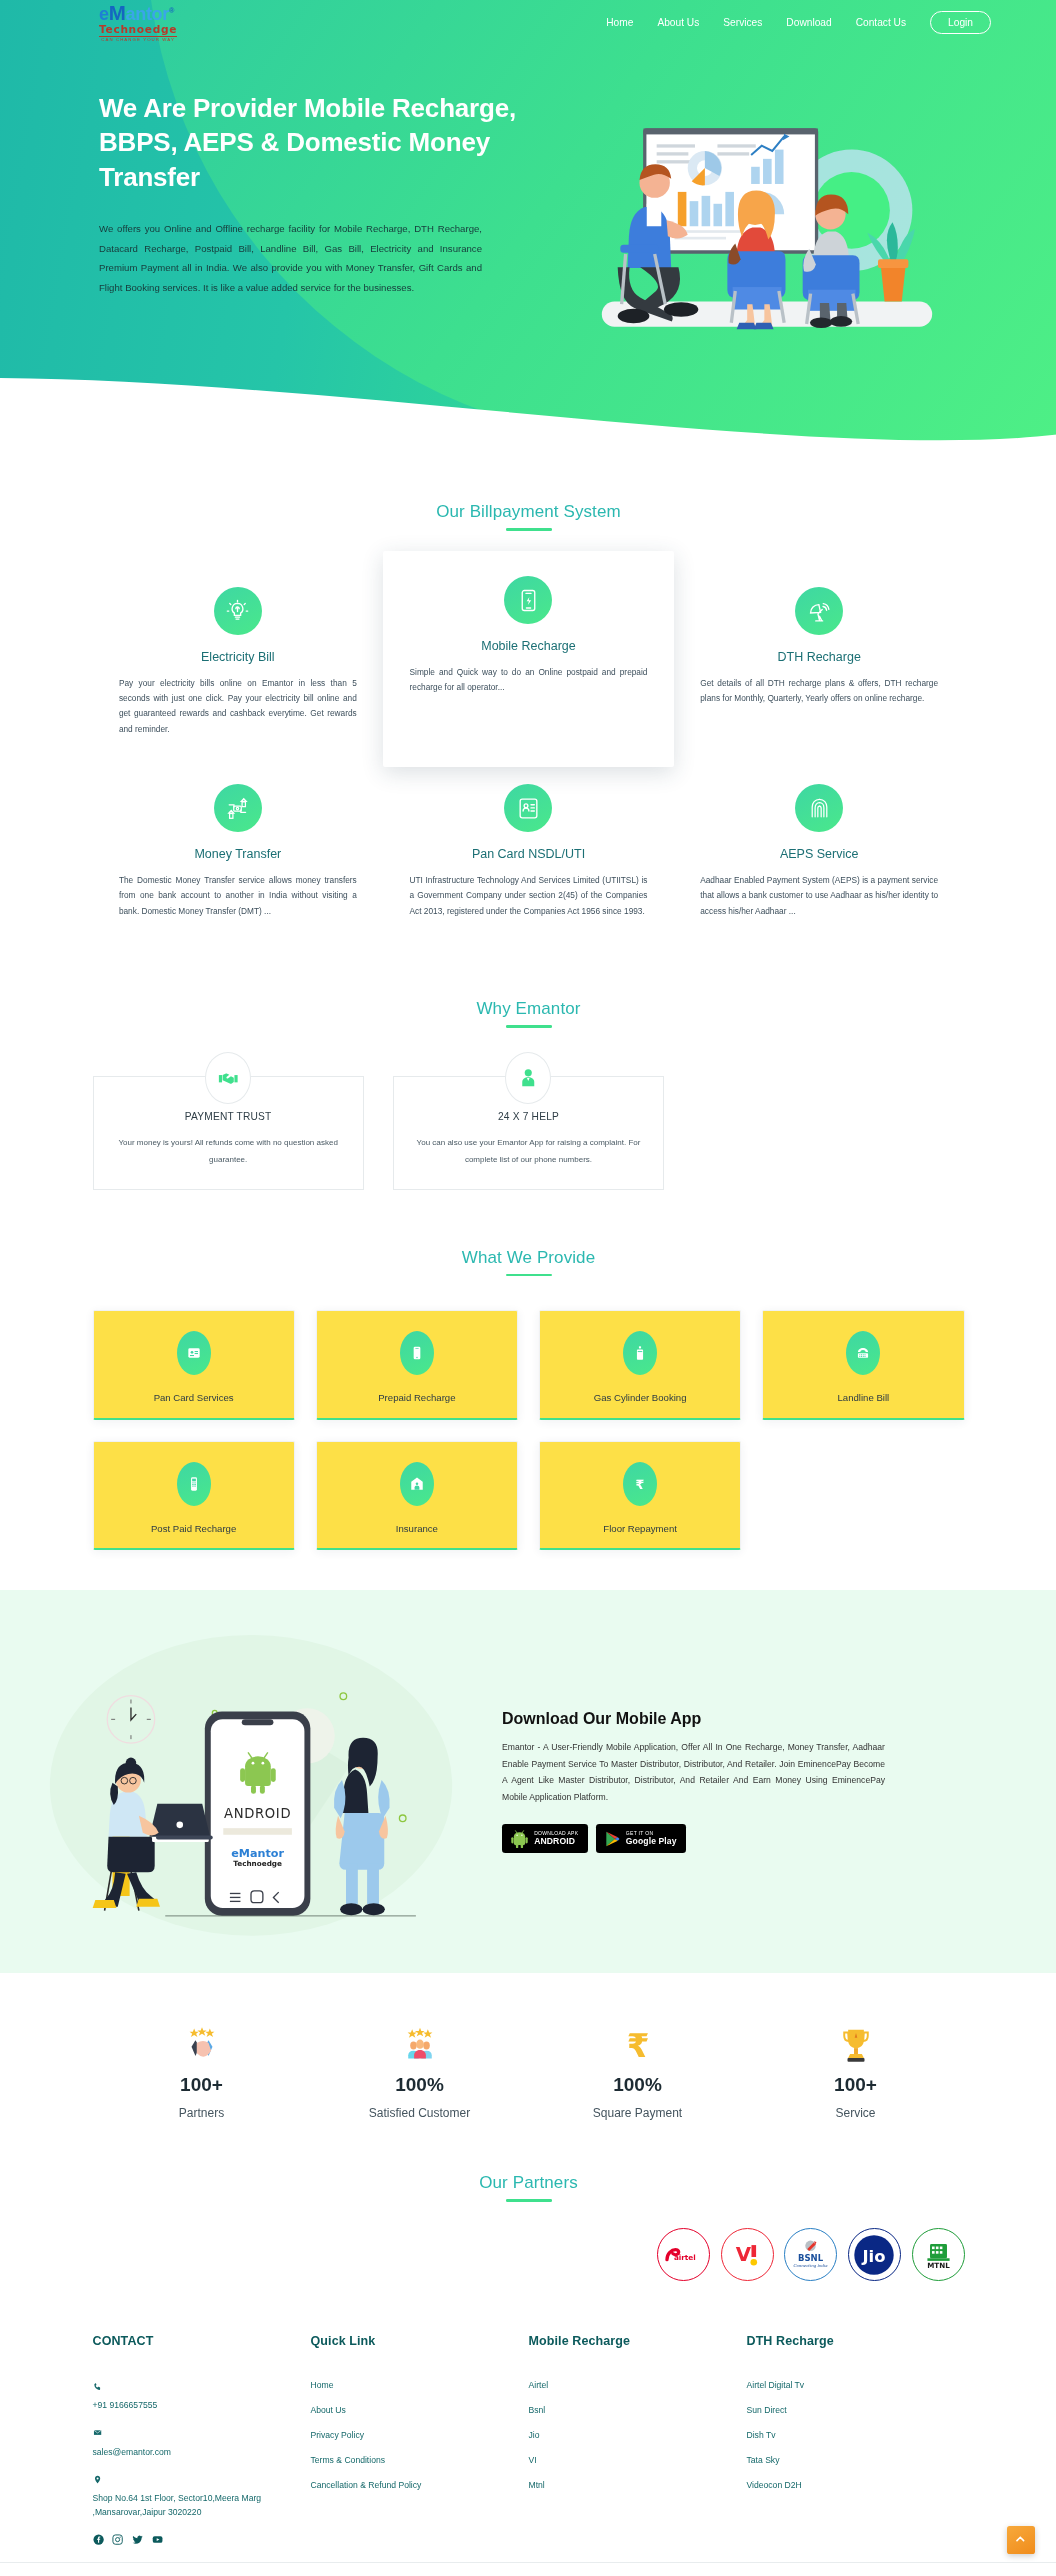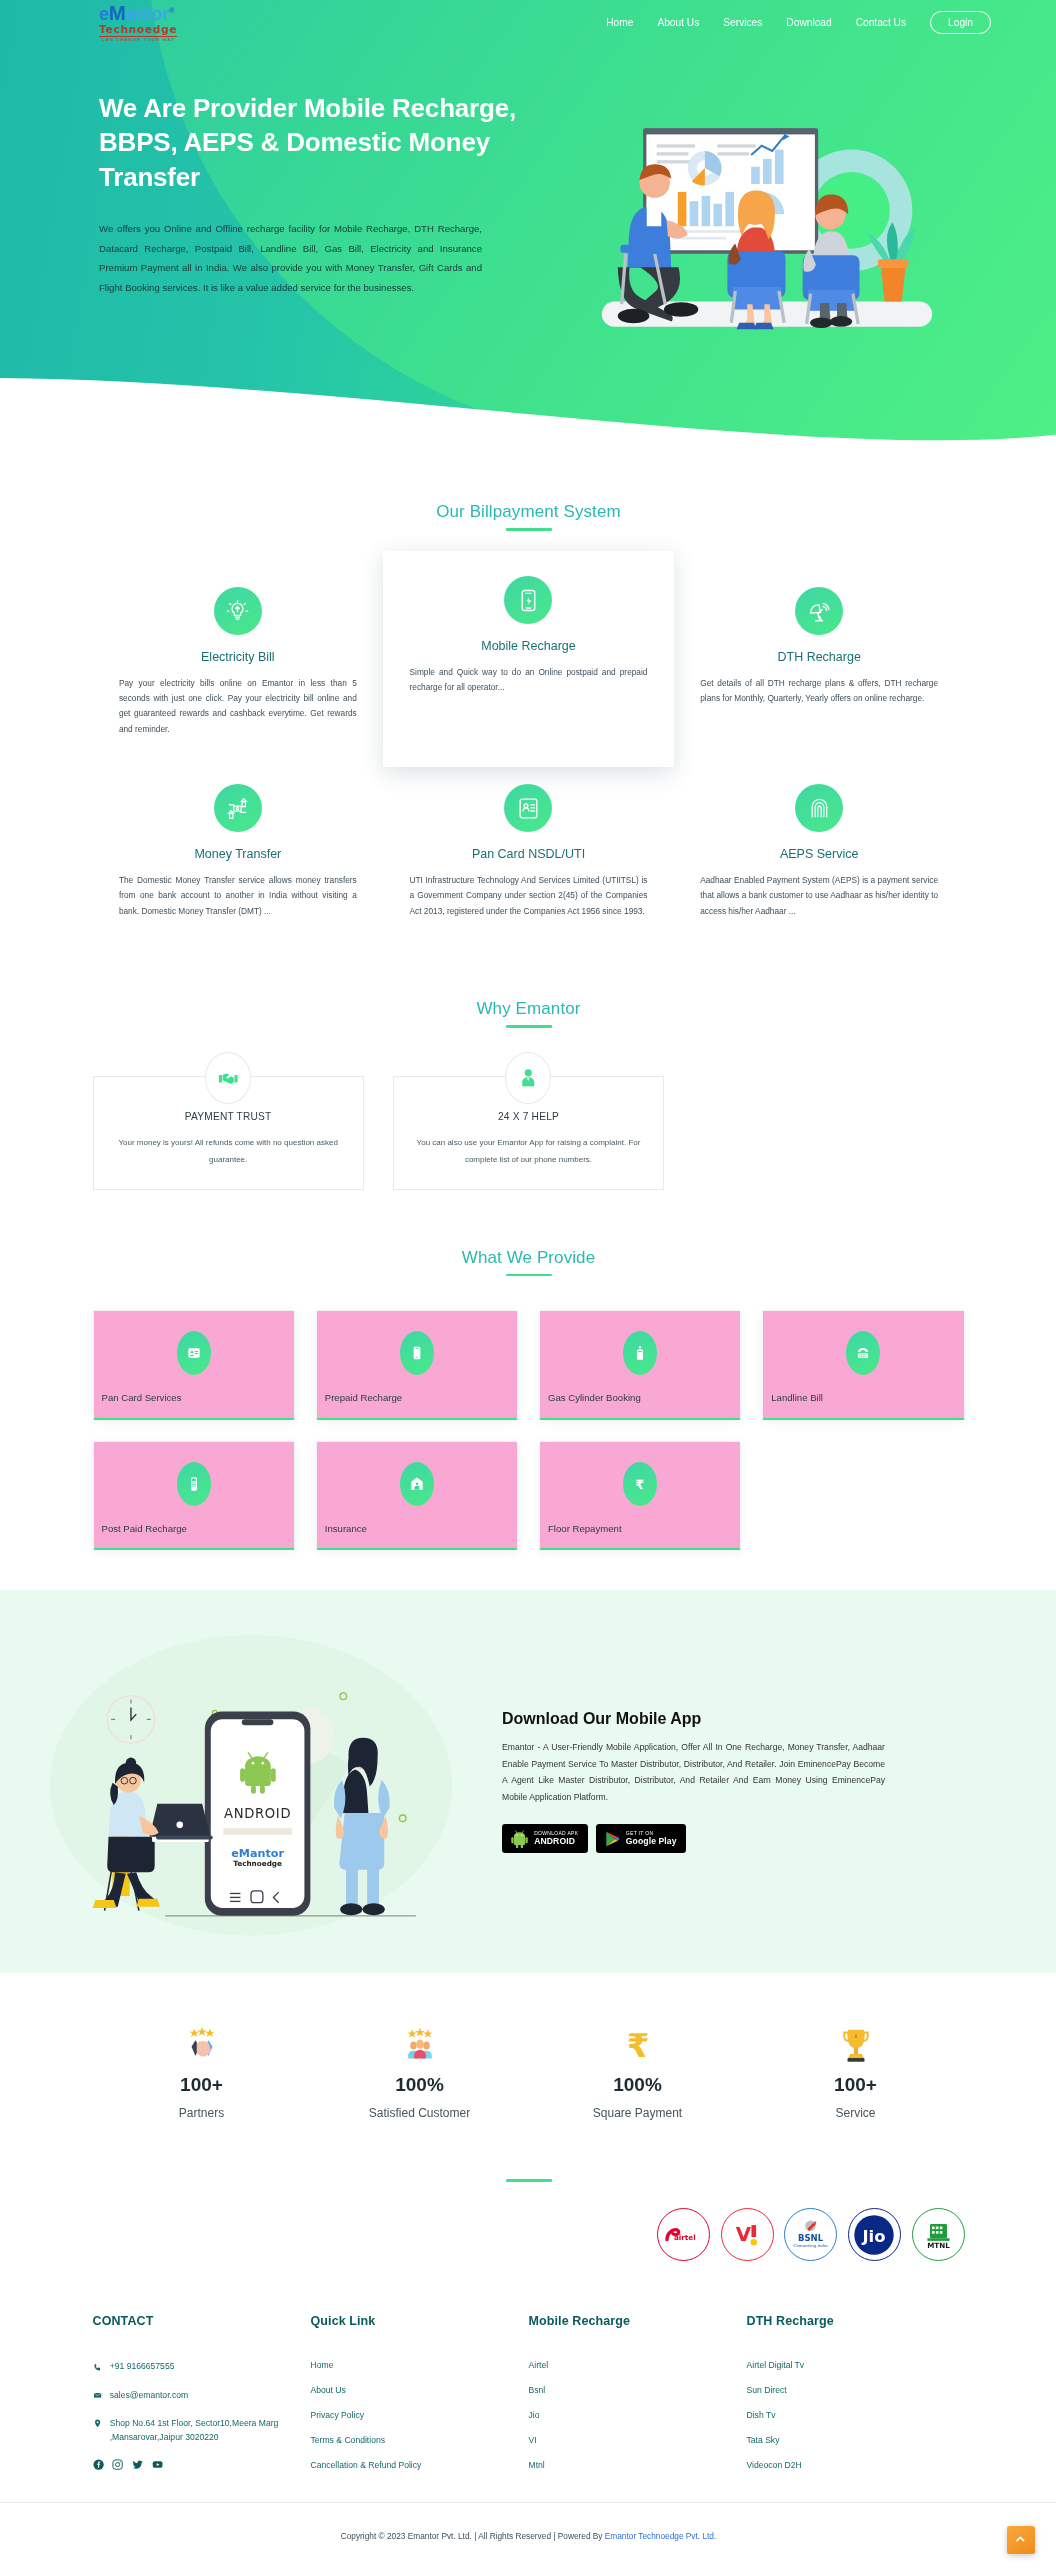--- a/index.html
+++ b/index.html
@@ -116,22 +116,22 @@
   .why-name { font-size:10.2px; color:#2e3d46; letter-spacing:0.2px; margin-bottom:13.2px; }
   .why-desc { font-size:8px; line-height:2.1; color:#4a5a64; }
 
   
   .provide { padding:38px 0 40px; }
   .pv-grid {
     width:872px; margin:34px auto 0; display:grid;
     grid-template-columns:repeat(4,1fr); gap:21px 21px;
   }
   .pv-card {
-    background:#f9a8d4; border:0.7px solid #f0f2f3; border-bottom:2px solid #3fe08d;
-    box-shadow:0 2px 9.2px rgba(40,60,80,.07); 
+    background:#fde047; border:0.7px solid #f0f2f3; border-bottom:2px solid #3fe08d;
+    box-shadow:0 2px 9.2px rgba(40,60,80,.07); text-align:center;
     padding:20px 8px 14.5px; border-radius:2px;
   }
   .pv-ico {
     width:34px; height:44px; border-radius:50%; margin:0 auto 17px;
     background:linear-gradient(160deg,#3ed7a3,#4ae88b);
     display:flex; align-items:center; justify-content:center;
   }
   .pv-ico svg { width:16px; height:16px; }
   .pv-name { font-size:9.6px; color:#2d3b44; }
 
@@ -181,21 +181,21 @@
   .ft-grid {
     width:872px; margin:0 auto; display:grid;
     grid-template-columns:218px 218px 218px 218px; column-gap:0;
   }
   .ft-h {
     font-size:12.5px; font-weight:bold; color:#0c5a5c; margin-bottom:32px;
     letter-spacing:0.1px;
   }
   .ft-line {
     display:flex; align-items:flex-start; gap:8px; margin-bottom:14.5px;
-    color:#15686a; font-size:8.6px; line-height:1.6;
+    color:#15686a; font-size:8.6px; line-height:1.6;flex-direction:column;
   }
   .ft-line svg { width:9.2px; height:10.6px; flex:0 0 9.2px; margin-top:1.3px; }
   .ft-link {
     display:block; color:#15686a; font-size:8.6px; text-decoration:none; margin-bottom:15px;
   }
   .socials { display:flex; gap:8.6px; margin-top:4px; }
   .socials svg { width:11.2px; height:11.2px; cursor:pointer; }
   .copyright {
     margin-top:17px; border-top:0.7px solid #e8ecee; padding:28px 0 12px;
     text-align:center; font-size:8.3px; color:#3d4f5c;
@@ -741,20 +741,21 @@
           </svg>
         </div>
         <div class="st-num">100+</div>
         <div class="st-lbl">Service</div>
       </div>
     </div>
   </section>
 
   <section class="partners">
     <div class="sec-head">
+      <div class="sec-title">Our Partners</div>
       <div class="sec-rule"></div>
     </div>
     <div class="pt-row">
       <div class="pt-logo" style="border:1.3px solid #e4002b">
         <svg width="41" height="20" viewBox="0 0 62 30">
           <path d="M6 22c0-9 7-15 13-15 4 0 6 3 4 6-2 2-6 2-8 0" fill="none" stroke="#e4002b" stroke-width="5" stroke-linecap="round"></path>
           <text x="33" y="23" font-size="11" font-weight="bold" fill="#e4002b" text-anchor="middle" font-family="DejaVu Sans, sans-serif">airtel</text>
         </svg>
       </div>
       <div class="pt-logo" style="border:1.3px solid #ee2737">

